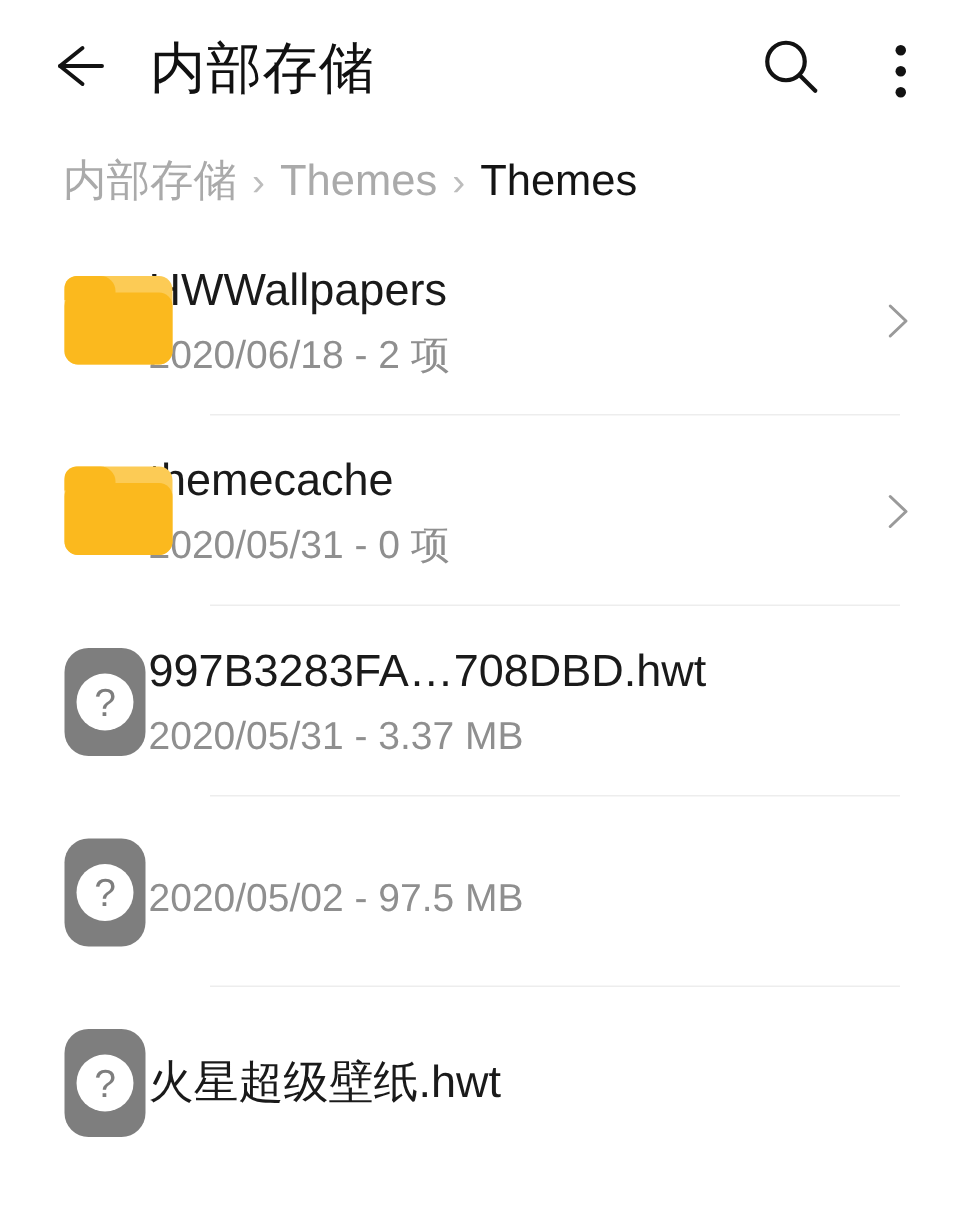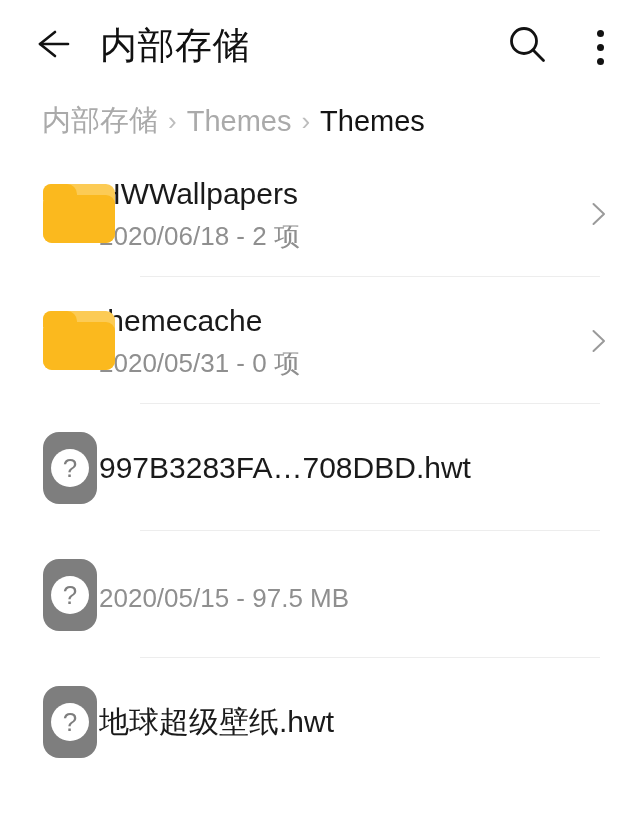--- a/index.html
+++ b/index.html
@@ -289,44 +289,45 @@
   </div>
 
   <div class="file-row">
     <div class="row-icon">
       <div class="file-icon">
         <div class="qmark">?</div>
       </div>
     </div>
     <div class="row-text">
       <div class="row-title">997B3283FA…708DBD.hwt</div>
+      <div class="row-sub">2020/05/31 - 3.37 MB</div>
     </div>
     <div class="row-chevron empty"></div>
     <div class="divider"></div>
   </div>
 
   <div class="file-row">
     <div class="row-icon">
       <div class="file-icon">
         <div class="qmark">?</div>
       </div>
     </div>
     <div class="row-text">
-      <div class="row-sub">2020/05/15 - 97.5 MB</div>
+      <div class="row-sub">2020/05/02 - 97.5 MB</div>
     </div>
     <div class="row-chevron empty"></div>
     <div class="divider"></div>
   </div>
 
   <div class="file-row">
     <div class="row-icon">
       <div class="file-icon">
         <div class="qmark">?</div>
       </div>
     </div>
     <div class="row-text">
-      <div class="row-title">地球超级壁纸.hwt</div>
+      <div class="row-title">火星超级壁纸.hwt</div>
     </div>
     <div class="row-chevron empty"></div>
 
   </div>
 
 </div>
 
 </body></html>

